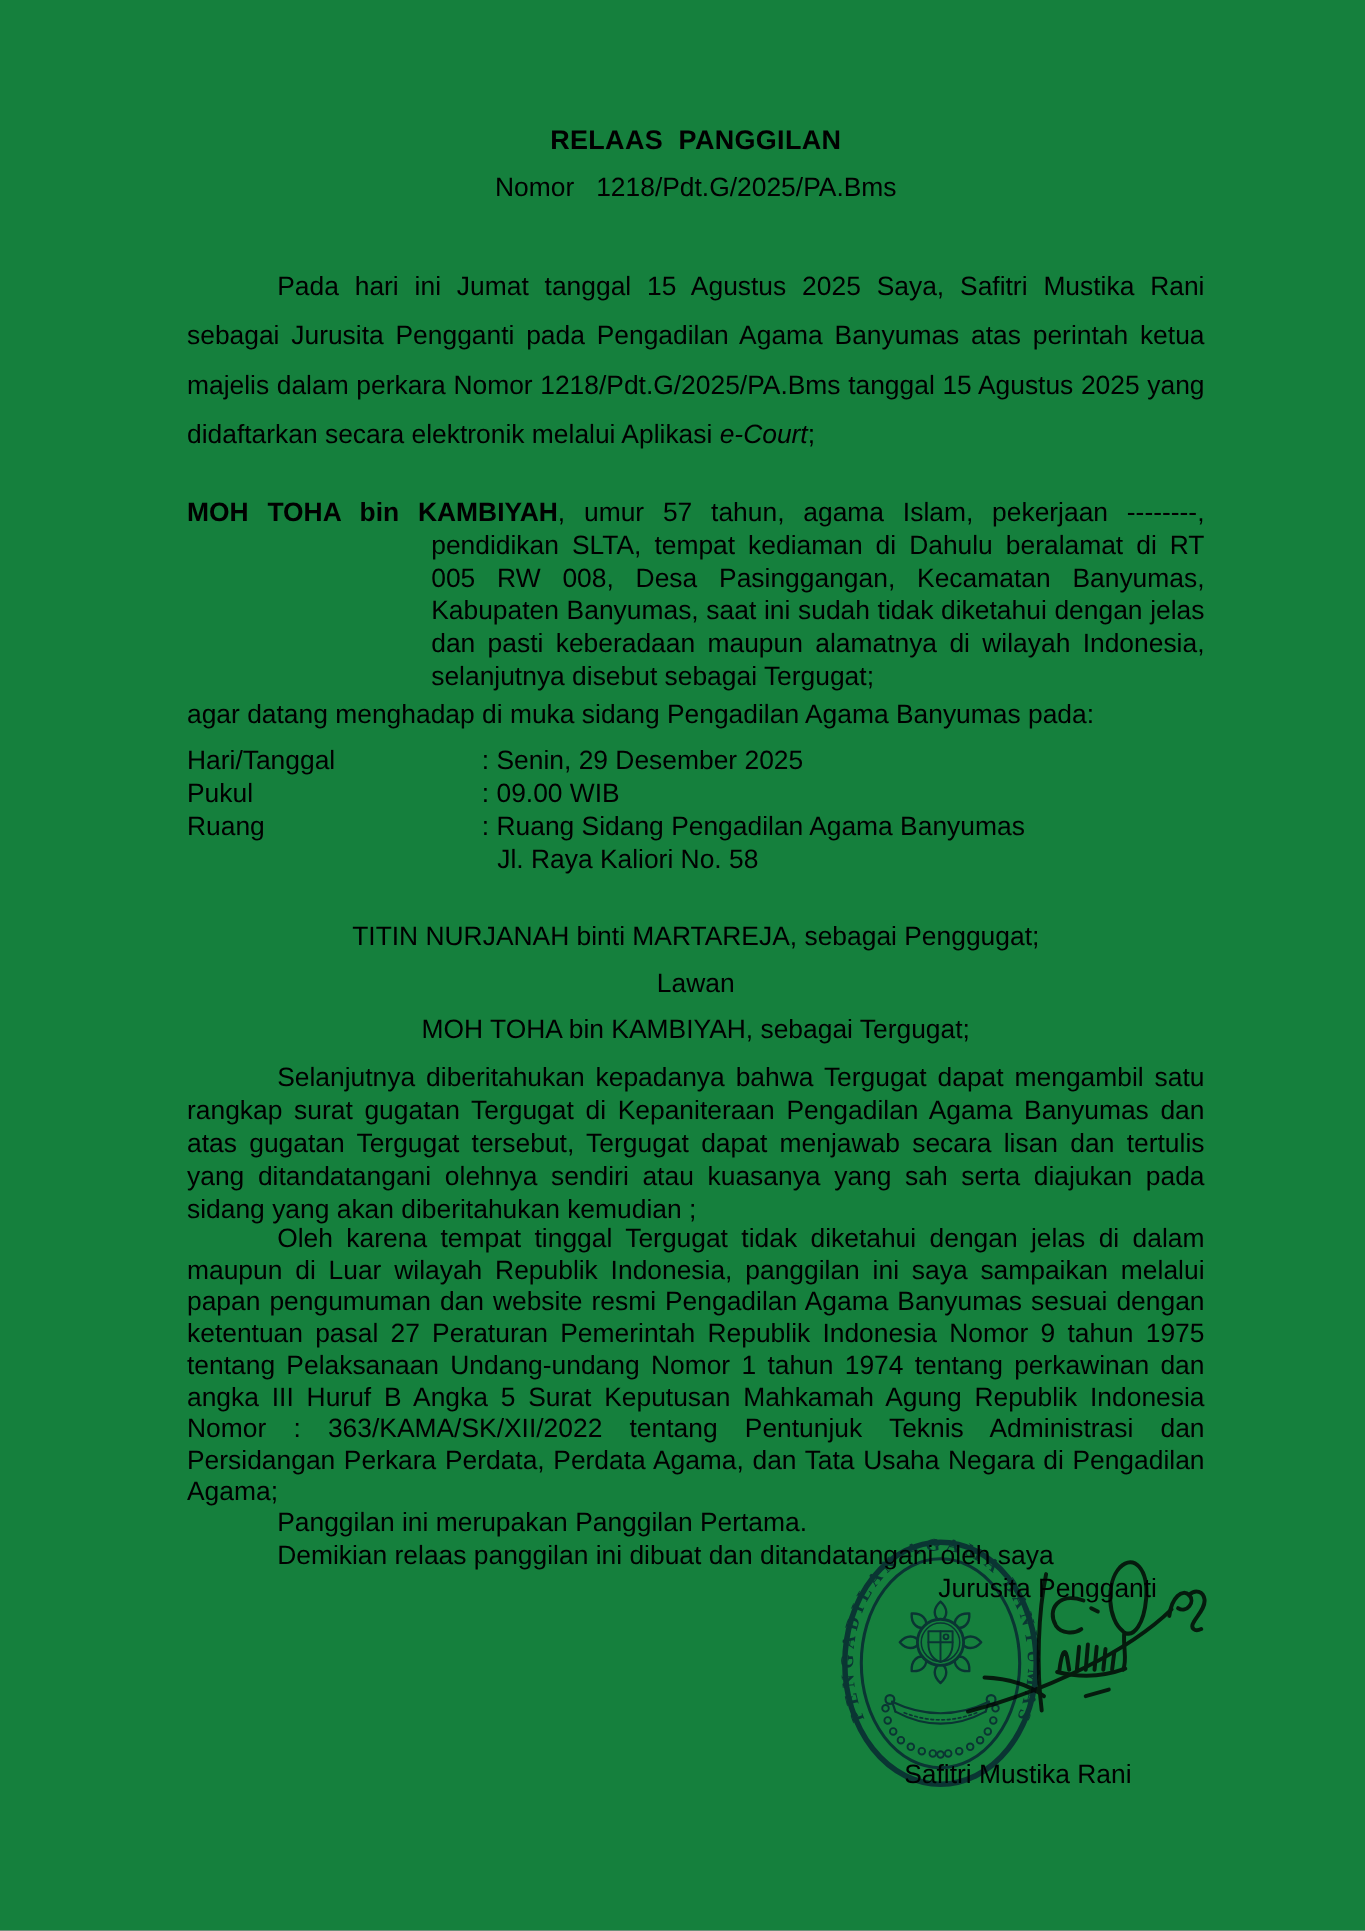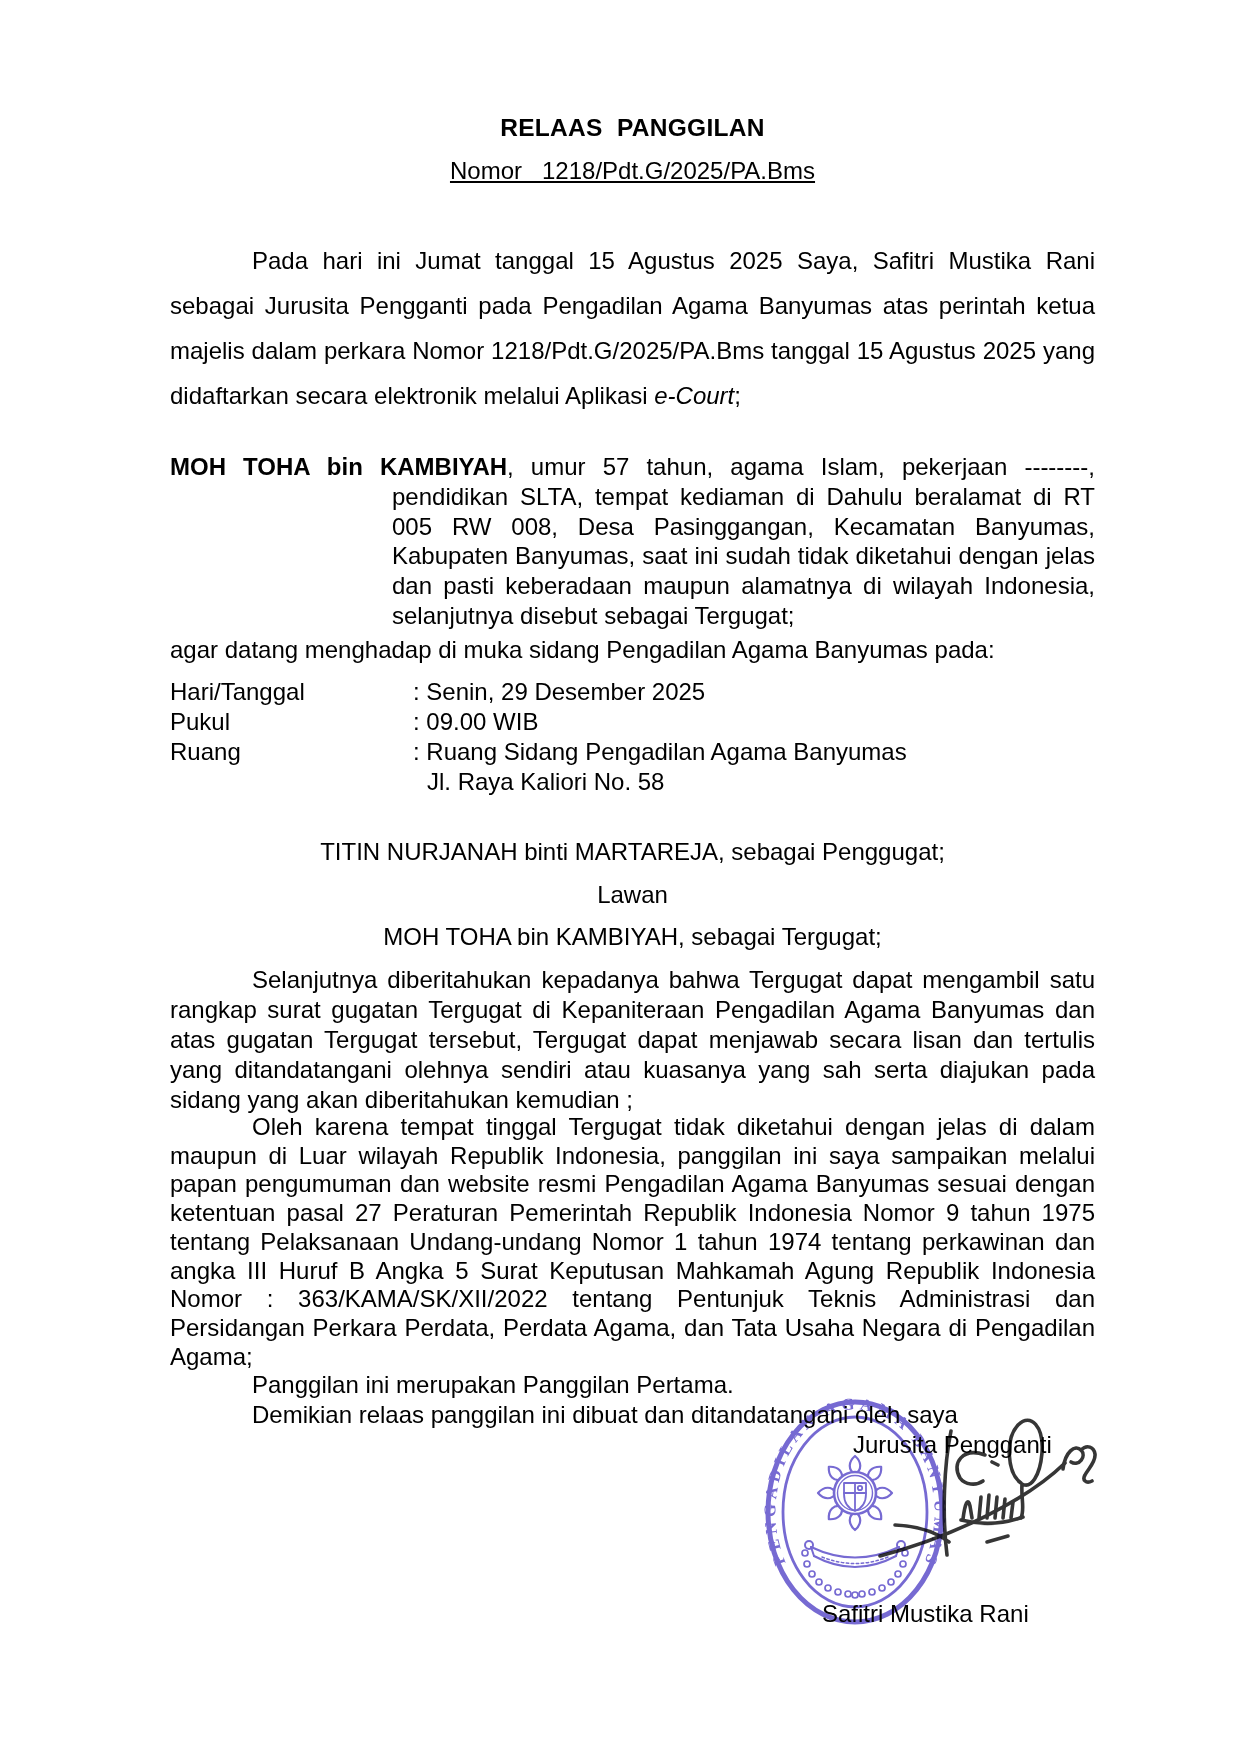--- a/index.html
+++ b/index.html
@@ -1,36 +1,36 @@
 <!DOCTYPE html>
 <html><head>
 <meta charset="utf-8">
 <style>
   html,body { margin:0; padding:0; background:#888; }
   .page {
     position:relative; width:1241px; height:1755px; margin:0 auto;
-    background:#ffffff; color:#000;
+    background:#15803d; color:#000;
     font-family:"Liberation Sans","DejaVu Sans",sans-serif;
     font-size:24px; overflow:hidden;
   }
   .blk { position:absolute; left:170px; width:925px; }
   .center { text-align:center; }
   .bold { font-weight:bold; }
   .just { text-align:justify; }
   .keepws { white-space:pre-wrap; }
   .ind { text-indent:82px; }
 
   .title      { top:114px; font-size:24.5px; letter-spacing:.3px; }
-  .nomor      { top:157px;text-decoration:underline; }
+  .nomor      { top:157px; }
   .para1      { top:238px; line-height:45px; }
   .telah      { top:421px; font-size:24px; }
   .mohblk     { top:452px; line-height:29.8px; padding-left:222px; text-indent:-222px; box-sizing:border-box; width:925px; }
   .agar       { top:635px; line-height:30px; }
   .sched      { top:677px; line-height:30px; }
-  .srow       { display:flex; }
+  .srow       { display:flex;gap:25px; }
   .slabel     { width:243px; flex:0 0 243px; }
   .sval       { white-space:pre-wrap; }
   .sval2      { padding-left:14px;text-align:right; }
   .untuk      { top:797px; }
   .titin      { top:838px; }
   .lawan      { top:881px; }
   .moh2       { top:923px; }
   .para2      { top:965px;  line-height:30px; }
   .para3      { top:1113px; line-height:28.7px; }
   .close1     { top:1370px; line-height:30px; }

